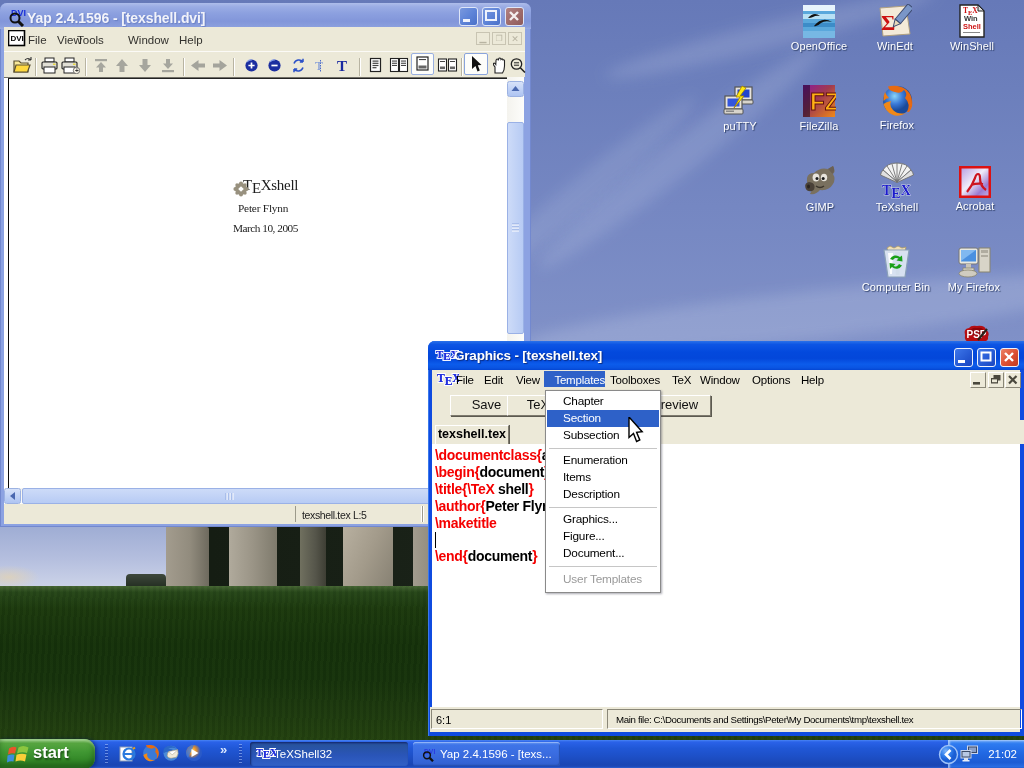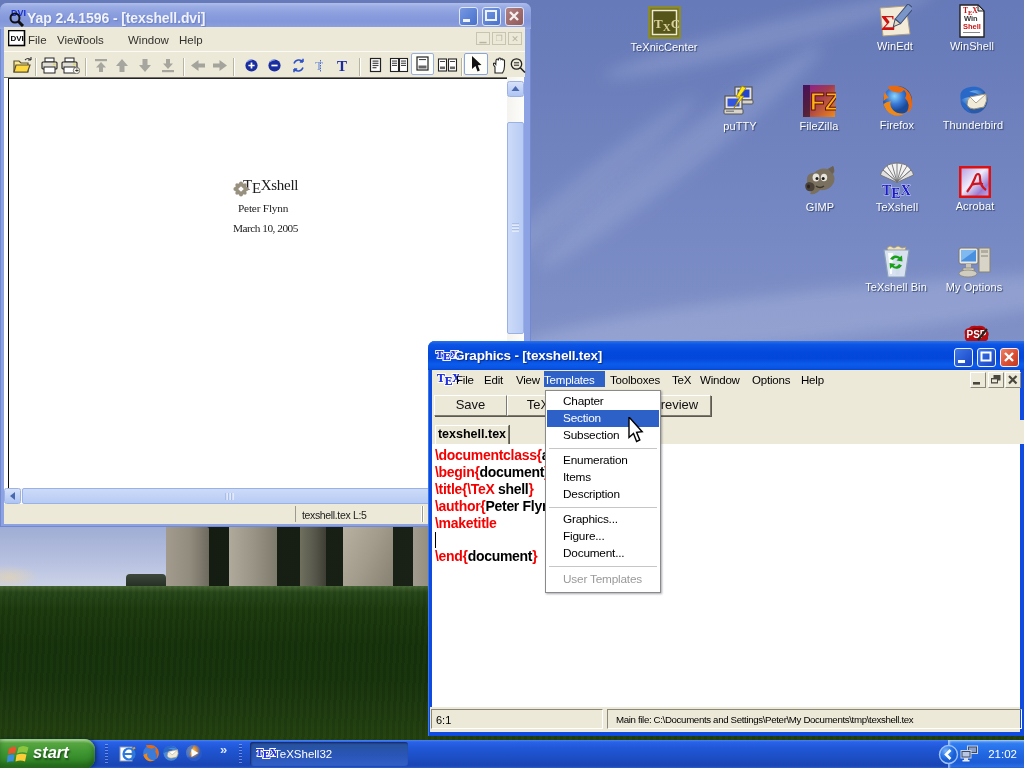--- a/index.html
+++ b/index.html
@@ -62,21 +62,21 @@
 #ddmenu{position:absolute;left:545px;top:390px;width:116px;height:203px;background:#fff;border:1px solid #8a8a8a;font-size:11.8px;color:#000;z-index:30;box-shadow:1px 1px 2px rgba(40,40,60,.4)}
 #ddmenu .it{position:absolute;left:1px;width:112px;height:17px;line-height:17px;padding-left:16px;letter-spacing:-.2px}
 #ddmenu .sep{position:absolute;left:3px;width:108px;border-top:1px solid #c6c6c6}
 #ddmenu .hl{background:#2e61c8;color:#fff}
 
 #taskbar{position:absolute;left:0;top:740px;width:1024px;height:28px;
 background:linear-gradient(180deg,#4984f4 0%,#2a62e8 7%,#2057d6 30%,#1d4fc6 60%,#1a46b4 88%,#1c48b8 94%,#2e60d0 100%)}
 #startbtn{position:absolute;left:-2px;top:-1px;width:97px;height:30px;border-radius:4px 11px 11px 4px;
 background:linear-gradient(180deg,#88c172 0%,#56a540 15%,#3f9632 45%,#358a29 70%,#2e7d23 88%,#46943a 100%);
 box-shadow:inset 0 -4px 7px #1e5c18,inset 0 2px 2px #a8da94,2px 0 4px rgba(0,20,80,.55)}
-#startbtn .stext{position:absolute;left:35px;top:4px;color:#fff;font-size:16.5px;font-weight:bold;font-style:italic;text-shadow:1px 2px 2px #1c4a16}
+#startbtn .stext{position:absolute;left:35px;top:4px;color:#fff;font-size:16.5px;font-weight:bold;text-shadow:1px 2px 2px #1c4a16}
 .qlsep{position:absolute;top:4px;width:3px;height:20px;background:repeating-linear-gradient(180deg,rgba(180,205,255,.5) 0 1px,rgba(20,50,160,.35) 1px 3px)}
 .taskbtn{position:absolute;top:2px;height:24px;border-radius:3px;color:#fff;font-size:11.5px}
 .tnorm{background:linear-gradient(180deg,#6b9bf5 0%,#3e74e8 12%,#3a6ce0 50%,#3463d4 88%,#2e59c4 100%);box-shadow:inset 0 1px 0 #8fb2f7,inset -1px -1px 1px #2750b0}
 .tdown{background:linear-gradient(180deg,#1e3f96 0%,#27539e 10%,#2a55b8 55%,#3160c6 100%);box-shadow:inset 1px 1px 2px #14296a}
 #tray{position:absolute;left:948px;top:0;width:76px;height:28px;
 background:linear-gradient(180deg,#5c9ef8 0%,#2e7bf0 14%,#2269e4 45%,#1c5cd4 80%,#2a6ee4 96%,#1c54c8 100%);box-shadow:inset 2px 1px 2px rgba(255,255,255,.5)}
 #clock{position:absolute;right:7px;top:8px;color:#fff;font-size:11.5px}
 </style></head>
 <body>
 <div id="screen">
@@ -93,28 +93,31 @@
 <div class="stone" style="left:126px;top:47px;width:40px;height:14px;background:linear-gradient(180deg,#3e483c,#222c20);border-radius:4px 4px 0 0"></div>
 <div class="stone" style="left:166px;top:0;width:274px;height:63px;background:linear-gradient(90deg,#141c12,#1a2218)"></div>
 <div class="stone" style="left:166px;top:0;width:43px;height:62px;background:linear-gradient(90deg,#a39c8e 0%,#928c7e 55%,#6e6a5e 100%);border-radius:0 2px 0 0"></div>
 <div class="stone" style="left:229px;top:0;width:48px;height:62px;background:linear-gradient(90deg,#b0aa9c 0%,#9a9486 50%,#7e7a6c 100%)"></div>
 <div class="stone" style="left:300px;top:0;width:26px;height:62px;background:linear-gradient(90deg,#70705f,#55554a 60%,#3e3e34)"></div>
 <div class="stone" style="left:343px;top:0;width:50px;height:62px;background:linear-gradient(115deg,#b8b0a0 0%,#a29a8a 50%,#868072 100%)"></div>
 <div class="stone" style="left:413px;top:0;width:27px;height:62px;background:linear-gradient(90deg,#a29c8e,#8a8476)"></div>
 <div id="grass"></div>
 </div>
 
-<div class="dicon" style="left:624px;top:6px">
- <svg width="33" height="33" viewBox="0 0 33 33">
-        <rect x="1" y="1" width="31" height="31" fill="#6b6b1f"></rect>
-        <rect x="1" y="1" width="31" height="31" fill="none" stroke="#8a8a30" stroke-width="3"></rect>
-        <rect x="4.5" y="4.5" width="24" height="24" fill="#55551a" stroke="#f0ead0" stroke-width="1.5"></rect>
-        <text x="6" y="22" font-size="13" font-weight="bold" fill="#d8cf9a" font-family="Liberation Serif">T<tspan dy="3" font-size="11">X</tspan><tspan dy="-3">C</tspan></text>
-      </svg>
- <div class="dlabel">TeXnicCenter</div>
+<div class="dicon" style="left:779px;top:4px">
+ <svg width="34" height="34" viewBox="0 0 34 34">
+        <rect x="1" y="1" width="32" height="32" fill="#5aa8dc"></rect>
+        <rect x="1" y="1" width="32" height="6" fill="#e8f4fc"></rect>
+        <rect x="1" y="10" width="32" height="5" fill="#b8e0f4"></rect>
+        <rect x="1" y="19" width="32" height="4" fill="#3c8cc8"></rect>
+        <rect x="1" y="27" width="32" height="7" fill="#77b8e4"></rect>
+        <path d="M6 14 Q12 7 18 12 Q14 11 11 13 Q9 14 6 14 Z" fill="#101010"></path>
+        <path d="M12 22 Q20 12 30 18 Q23 16 19 19 Q15 23 12 22 Z" fill="#101010"></path>
+      </svg>
+ <div class="dlabel">OpenOffice</div>
 </div>
 <div class="dicon" style="left:855px;top:4px">
  <svg width="34" height="34" viewBox="0 0 34 34">
         <path d="M2 4 L28 2 L32 30 L5 32 Z" fill="#f4ead8" stroke="#b0a080" stroke-width="1"></path>
         <text x="3" y="26" font-size="22" font-weight="bold" fill="#cc1111" font-family="Liberation Serif">Σ</text>
         <g transform="rotate(40 22 14)">
           <rect x="19" y="-2" width="7" height="20" fill="#7a96c8" stroke="#3c4a70" stroke-width="1"></rect>
           <path d="M19 18 L26 18 L22.5 25 Z" fill="#e8d8b8" stroke="#3c4a70" stroke-width="1"></path>
         </g>
       </svg>
@@ -174,37 +177,20 @@
             <stop offset="45%" stop-color="#a03a50"></stop>
             <stop offset="100%" stop-color="#f08818"></stop>
           </linearGradient>
         </defs>
         <rect x="1" y="1" width="32" height="32" fill="url(#fzg)"></rect>
         <rect x="1" y="1" width="7" height="32" fill="rgba(20,10,40,.55)"></rect>
         <text x="8" y="26" font-size="24" font-weight="bold" fill="#ffb014" font-family="Liberation Sans" stroke="#601010" stroke-width="1">FZ</text>
       </svg>
  <div class="dlabel">FileZilla</div>
 </div>
-<div class="dicon" style="left:933px;top:84px">
- <svg width="34" height="33" viewBox="0 0 34 33">
-        <defs>
-          <radialGradient id="tbb" cx="40%" cy="35%">
-            <stop offset="0%" stop-color="#9ecdf5"></stop>
-            <stop offset="60%" stop-color="#4a8ad8"></stop>
-            <stop offset="100%" stop-color="#2a5aa8"></stop>
-          </radialGradient>
-        </defs>
-        <circle cx="18" cy="16" r="13.5" fill="url(#tbb)"></circle>
-        <path d="M5 16 Q2 6 12 3.5 Q22 1 28 8 Q20 4 13 8 Q20 8 24 12 L14 13 Q8 13.5 5 16 Z" fill="#2a68c8"></path>
-        <path d="M14 13 L30 10 Q32 17 28 23 L18 25 Q13 25 11 21 Q11 15 14 13 Z" fill="#f0ead8" stroke="#9a9078" stroke-width="1"></path>
-        <path d="M14 13 L30 10 L20 19 Z" fill="#fff" stroke="#9a9078" stroke-width="0.8"></path>
-        <path d="M5 16 Q6 26 16 29.5 Q10 24 11 21 Q8 19 5 16 Z" fill="#2a68c8"></path>
-      </svg>
- <div class="dlabel">Thunderbird</div>
-</div>
 
 <div class="dicon" style="left:780px;top:165px">
  <svg width="37" height="34" viewBox="0 0 37 34">
         <path d="M12 8 Q18 2 26 4 L31 1 Q34 6 31 9 Q34 14 31 19 Q27 26 18 25 Q14 30 8 29 Q10 26 10 23 Q4 20 5 13 Q6 8 12 8 Z" fill="#79705f"></path>
         <path d="M26 4 L31 1 Q33.5 5.5 30.5 8.8 Q28 6 26 4 Z" fill="#6a6056"></path>
         <ellipse cx="14" cy="12.5" rx="3.4" ry="4" fill="#e8e4dc"></ellipse>
         <ellipse cx="22" cy="12.5" rx="3.2" ry="3.8" fill="#e8e4dc"></ellipse>
         <circle cx="15" cy="13.5" r="1.5" fill="#1a1a1a"></circle>
         <circle cx="21.2" cy="13.5" r="1.5" fill="#1a1a1a"></circle>
         <path d="M7 17 Q2 18 3.5 23 Q5 27 10 26 Q13 25 12.5 21 Q12 17.5 7 17 Z" fill="#4a4138"></path>
@@ -245,35 +231,35 @@
  <svg width="33" height="34" viewBox="0 0 33 34">
         <path d="M7 3 L10 1 L14 3 L18 1 L22 3 L26 2 L25 6 L8 6 Z" fill="#f0e0b8" stroke="#a89868" stroke-width="0.8"></path>
         <path d="M4 5 L29 5 L25 32 L8 32 Z" fill="#e8f0f8" fill-opacity="0.85" stroke="#8aa0b8" stroke-width="1.2"></path>
         <path d="M8 8 L13 8 L12 29 L10 29 Z" fill="#fff" fill-opacity="0.9"></path>
         <path d="M15 7 L20 7 L19.5 30 L16 30 Z" fill="#d0dce8" fill-opacity="0.7"></path>
         <g fill="#18a018">
           <path d="M20 12 A6.5 6.5 0 0 0 10 14 L13 15 A4 4 0 0 1 18.5 13.5 L16.5 15.5 L22.5 16.5 L22 10.5 Z"></path>
           <path d="M12 22 A6.5 6.5 0 0 0 22 20.5 L19 19 A4 4 0 0 1 13.5 21 L15.5 19 L9.5 18 L10 24 Z"></path>
         </g>
       </svg>
- <div class="dlabel">TeXshell Bin</div>
+ <div class="dlabel">Computer Bin</div>
 </div>
 <div class="dicon" style="left:934px;top:246px">
  <svg width="34" height="33" viewBox="0 0 34 33">
         <rect x="22" y="2" width="11" height="24" fill="#d8d4c8" stroke="#88846f" stroke-width="1"></rect>
         <rect x="24" y="4" width="7" height="3" fill="#b0aca0"></rect>
         <rect x="24" y="9" width="7" height="2" fill="#b0aca0"></rect>
         <rect x="2" y="2" width="19" height="16" rx="2" fill="#e8e8e0" stroke="#777" stroke-width="1"></rect>
         <rect x="4" y="4" width="15" height="11.5" fill="#4a90e0"></rect>
         <path d="M4 4 L19 4 L4 15 Z" fill="#80b8f0"></path>
         <path d="M9 18 L14 18 L14 22 L9 22 Z" fill="#c8c4b8"></path>
         <rect x="6" y="22" width="11" height="3" fill="#d8d4c8" stroke="#88846f" stroke-width="0.8"></rect>
         <ellipse cx="11" cy="27.5" rx="9" ry="3.5" fill="#d0ccc0" stroke="#88846f" stroke-width="0.8"></ellipse>
       </svg>
- <div class="dlabel">My Options</div>
+ <div class="dlabel">My Firefox</div>
 </div>
 
 <div id="yap">
  <div class="frame"></div>
  <div id="yaptitle">
    <svg class="abs" style="left:7px;top:4px" width="20" height="20" viewBox="0 0 20 20">
           <text x="4" y="9" font-size="9" font-weight="bold" fill="#1a30d8" font-family="Liberation Sans">DVI</text>
           <circle cx="8" cy="11" r="4.5" fill="none" stroke="#101010" stroke-width="2"></circle>
           <line x1="11.5" y1="14.5" x2="16" y2="19" stroke="#101010" stroke-width="3"></line>
         </svg>
@@ -501,40 +487,40 @@
           </svg></div>
  </div>
  <div id="texmenu">
    <svg class="abs" style="left:5px;top:1px" width="22" height="18" viewBox="0 0 22 18">
           <text x="0" y="11" font-size="11.5" font-weight="bold" fill="#2330dd" stroke="#fff" stroke-width="2" paint-order="stroke" font-family="Liberation Serif">T<tspan dy="2.5">E</tspan><tspan dy="-2.5">X</tspan></text>
           <text x="0" y="11" font-size="11.5" font-weight="bold" fill="#2330dd" font-family="Liberation Serif">T<tspan dy="2.5">E</tspan><tspan dy="-2.5">X</tspan></text>
         </svg>
    <span class="mi" style="left:24px">File</span>
    <span class="mi" style="left:52px">Edit</span>
    <span class="mi" style="left:84px">View</span>
-   <span class="mi" style="left:112px;width:61px;background:#2e61c8;color:#fff;top:1px;height:16px;padding-top:3px;text-align:left;display:inline-block">Templates</span>
+   <span class="mi" style="left:112px;width:61px;background:#2e61c8;color:#fff;top:1px;height:16px;padding-top:3px;text-align:right;display:inline-block">Templates</span>
    <span class="mi" style="left:178px">Toolboxes</span>
    <span class="mi" style="left:240px">TeX</span>
    <span class="mi" style="left:268px">Window</span>
    <span class="mi" style="left:320px">Options</span>
    <span class="mi" style="left:369px">Help</span>
    <div class="mdib" style="left:538px"><svg width="14" height="14">
             <rect x="2" y="9" width="7" height="2.6" fill="#4a483e"></rect>
           </svg></div>
    <div class="mdib" style="left:556px"><svg width="14" height="14">
             <rect x="4.5" y="2" width="7" height="5.5" fill="#4a483e"></rect>
             <rect x="2" y="5" width="7" height="5.5" fill="#4a483e"></rect>
             <rect x="3" y="6.4" width="5" height="2.8" fill="#ece9d8"></rect>
           </svg></div>
    <div class="mdib" style="left:573px"><svg width="14" height="14">
             <path d="M3 3 L10.5 10.5 M10.5 3 L3 10.5" stroke="#4a483e" stroke-width="2.2"></path>
           </svg></div>
  </div>
  <div id="textools">
-   <div class="xbtn" style="left:2px;width:73px">Save</div>
+   <div class="xbtn" style="left:18px;width:73px">Save</div>
    <div class="xbtn" style="left:75px;width:62px">TeX</div>
    <div class="xbtn" style="left:164px;width:115px;text-align:left;padding-left:55px">Preview</div>
  </div>
  <div id="textabs">
         <div id="tab1">texshell.tex</div>
       </div>
  <div id="texedit"><span class="r">\documentclass{</span>article<span class="r">}</span>
 <span class="r">\begin{</span>document<span class="r">}</span>
 <span class="r">\title{\TeX</span> shell<span class="r">}</span>
 <span class="r">\author{</span>Peter Flynn<span class="r">}</span>
@@ -608,20 +594,28 @@
       </svg>
  <span style="position:absolute;left:220px;top:2px;color:#d8e6ff;font-size:13px;font-weight:bold">»</span>
  <div class="qlsep" style="left:239px"></div>
  <div class="taskbtn tdown" style="left:250px;width:158px">
    <svg class="abs" style="left:6px;top:4px" width="20" height="16" viewBox="0 0 20 16">
           <text x="0" y="10" font-size="10.5" font-weight="bold" fill="#2330dd" stroke="#fff" stroke-width="2" paint-order="stroke" font-family="Liberation Serif">T<tspan dy="2">E</tspan><tspan dy="-2">X</tspan></text>
           <text x="0" y="10" font-size="10.5" font-weight="bold" fill="#2330dd" font-family="Liberation Serif">T<tspan dy="2">E</tspan><tspan dy="-2">X</tspan></text>
         </svg>
    <span style="position:absolute;left:24px;top:6px">TeXShell32</span>
  </div>
+ <div class="taskbtn tnorm" style="left:413px;width:147px">
+   <svg class="abs" style="left:8px;top:5px" width="15" height="15" viewBox="0 0 20 20">
+          <text x="4" y="9" font-size="9" font-weight="bold" fill="#2a3ae0" font-family="Liberation Sans">DVI</text>
+          <circle cx="8" cy="11" r="4.5" fill="none" stroke="#101010" stroke-width="2"></circle>
+          <line x1="11.5" y1="14.5" x2="16" y2="19" stroke="#101010" stroke-width="3"></line>
+        </svg>
+   <span style="position:absolute;left:27px;top:6px">Yap 2.4.1596 - [texs...</span>
+ </div>
  <div id="tray">
    <svg class="abs" style="left:-10px;top:4px" width="21" height="21" viewBox="0 0 21 21">
           <circle cx="10.5" cy="10.5" r="9" fill="url(#tg)" stroke="#9ec2f8" stroke-width="1.4"></circle>
           <defs>
             <radialGradient id="tg" cx="35%" cy="30%">
               <stop offset="0%" stop-color="#7db4fa"></stop>
               <stop offset="60%" stop-color="#2f7deb"></stop>
               <stop offset="100%" stop-color="#1a5ed4"></stop>
             </radialGradient>
           </defs>

